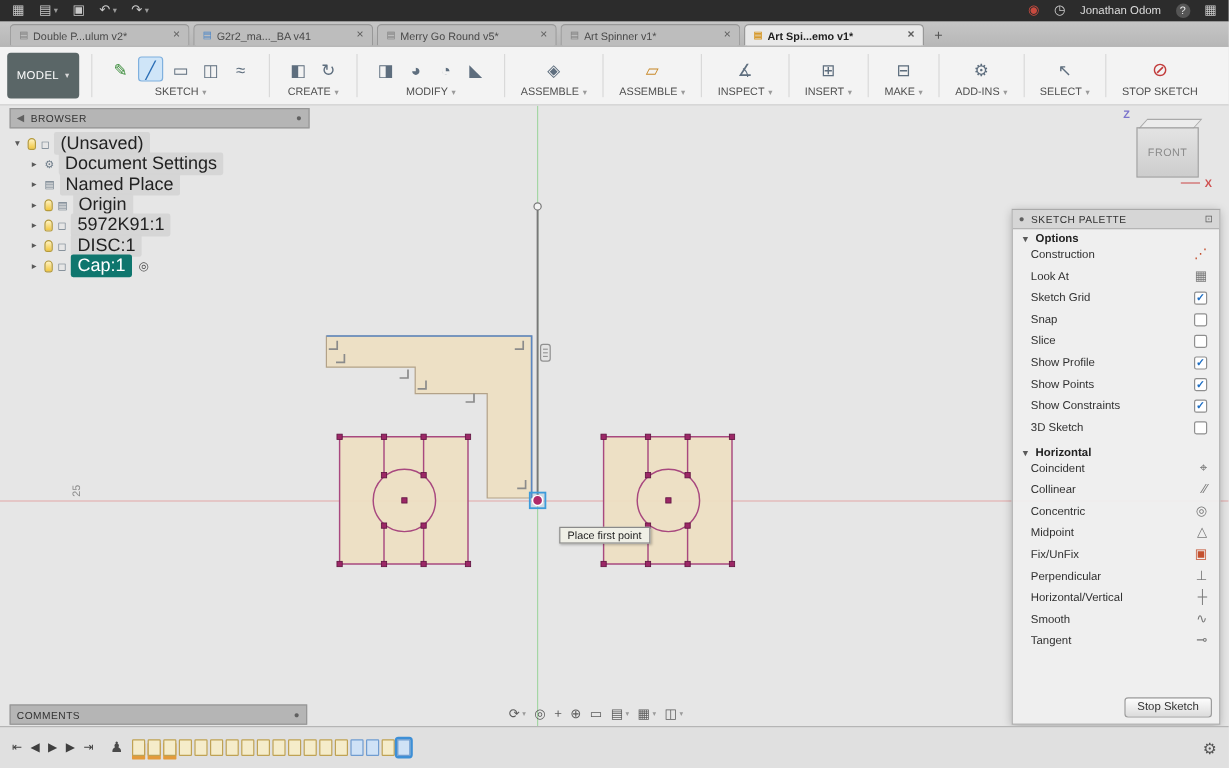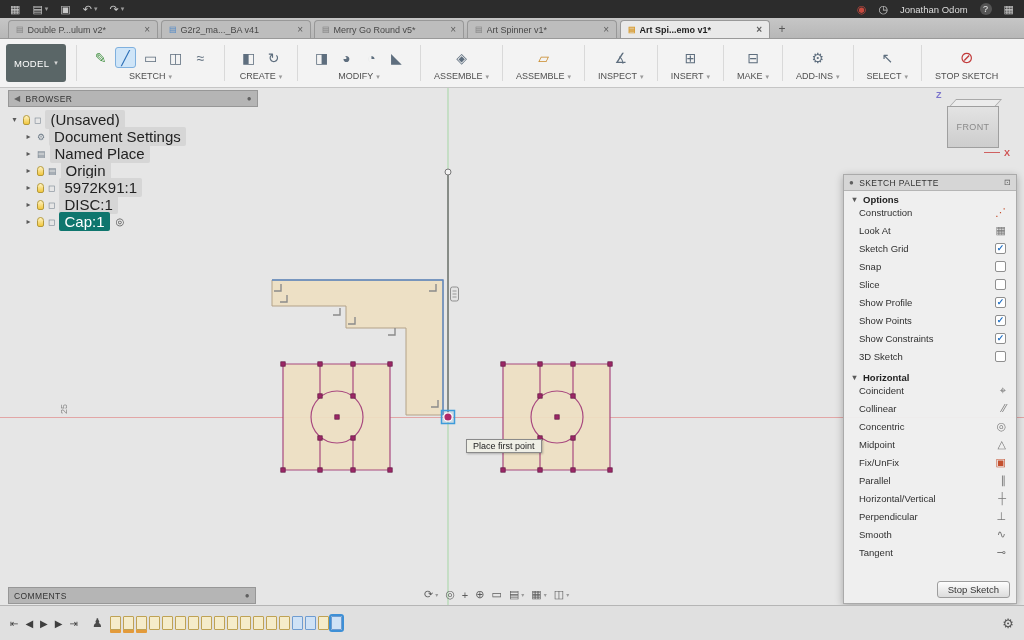--- a/index.html
+++ b/index.html
@@ -496,31 +496,27 @@
         <span class="picon" data-name="concentric-icon">◎</span>
       </div>
       <div class="prow" data-name="constraint-midpoint">
         <span data-name="constraint-label">Midpoint</span>
         <span class="picon" data-name="midpoint-icon">△</span>
       </div>
       <div class="prow" data-name="constraint-fix-unfix">
         <span data-name="constraint-label">Fix/UnFix</span>
         <span class="picon construction" data-name="lock-icon">▣</span>
       </div>
-      <div class="prow" data-name="constraint-parallel">
-        <span data-name="constraint-label">Parallel</span>
-        <span class="picon" data-name="parallel-icon">∥</span>
+      <div class="prow" data-name="constraint-perpendicular">
+        <span data-name="constraint-label">Perpendicular</span>
+        <span class="picon" data-name="perpendicular-icon">⊥</span>
       </div>
       <div class="prow" data-name="constraint-horizontal-vertical">
         <span data-name="constraint-label">Horizontal/Vertical</span>
         <span class="picon" data-name="horizontal-vertical-icon">┼</span>
-      </div>
-      <div class="prow" data-name="constraint-perpendicular">
-        <span data-name="constraint-label">Perpendicular</span>
-        <span class="picon" data-name="perpendicular-icon">⊥</span>
       </div>
       <div class="prow" data-name="constraint-smooth">
         <span data-name="constraint-label">Smooth</span>
         <span class="picon" data-name="smooth-icon">∿</span>
       </div>
       <div class="prow" data-name="constraint-tangent">
         <span data-name="constraint-label">Tangent</span>
         <span class="picon" data-name="tangent-icon">⊸</span>
       </div>
 

